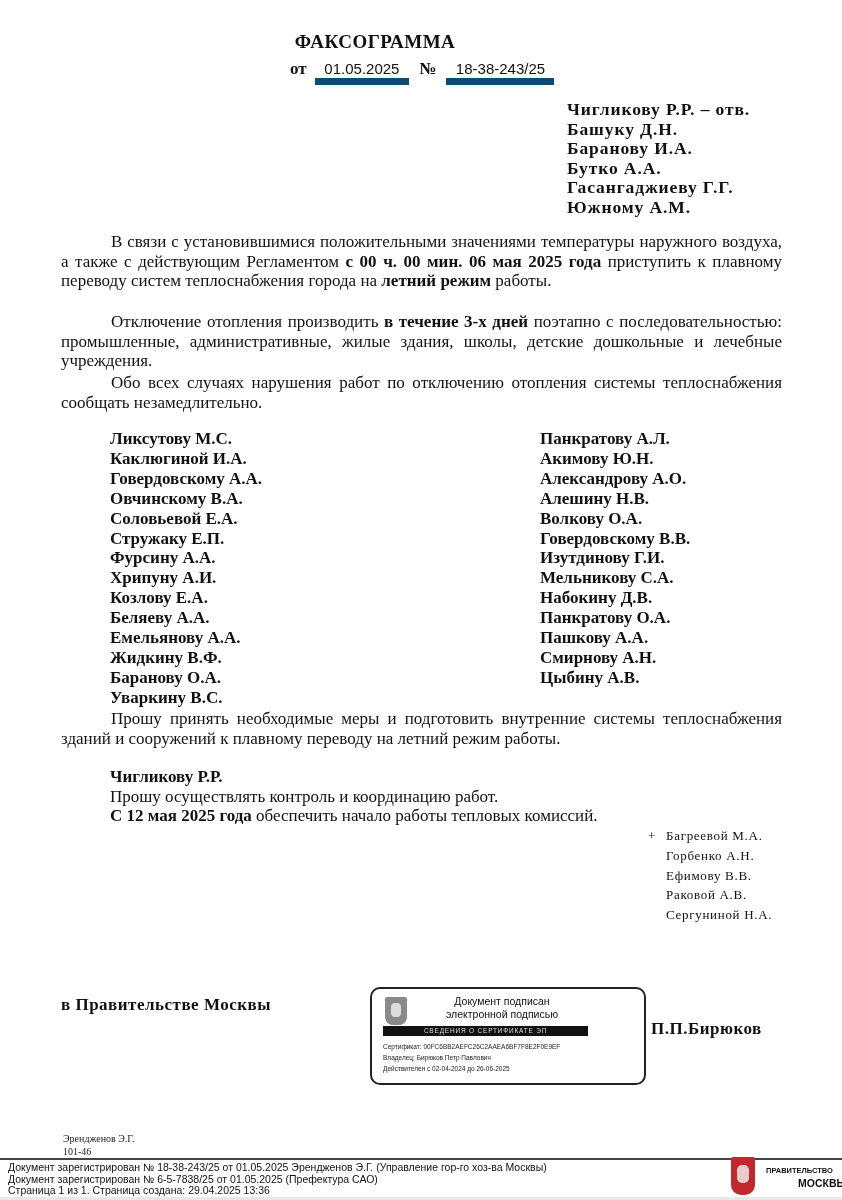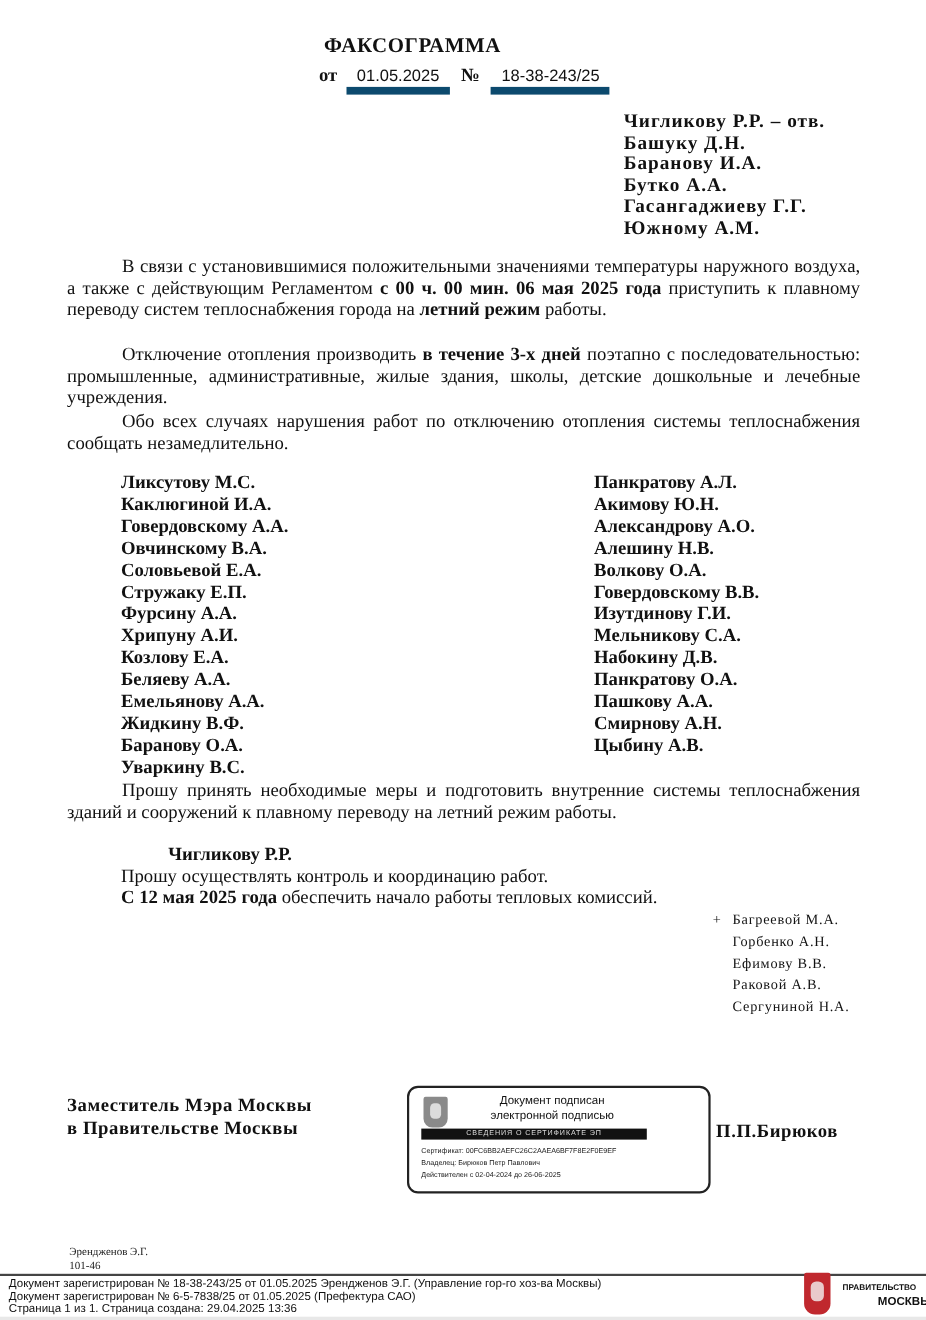--- a/index.html
+++ b/index.html
@@ -21,21 +21,21 @@
     .body-text b { font-weight: bold; }
     .p1 { top: 232px; }
     .p2 { top: 312px; }
     .p3 { top: 373px; }
 
     .col-left { left: 110px; top: 429px; font-weight: bold; font-size: 17px; line-height: 19.9px; }
     .col-right { left: 540px; top: 429px; font-weight: bold; font-size: 17px; line-height: 19.9px; }
 
     .p4 { top: 709px; }
     .sub-block { left: 110px; top: 767px; font-size: 17px; line-height: 19.5px; }
-    .sub-block .name { font-weight: bold; margin-left: 43px; }
+    .sub-block .name { font-weight: bold; }
     .copy-list { left: 648px; top: 826px; font-size: 13px; line-height: 19.8px; letter-spacing: 0.7px; }
     .copy-list .plus { display: inline-block; width: 18px; }
     .copy-list .ind { padding-left: 18px; }
 
     .signer-title { left: 61px; top: 994px; font-weight: bold; font-size: 17px; line-height: 21px; letter-spacing: 0.5px; }
     .signer-name { left: 651px; top: 1019px; font-weight: bold; font-size: 17px; letter-spacing: 0.5px; }
 
     .stamp { left: 370px; top: 987px; width: 276px; height: 98px; border: 2px solid #222; border-radius: 10px; font-family: "Liberation Sans", sans-serif; background: #fff; }
     .stamp .emblem { position: absolute; left: 13px; top: 8px; width: 22px; height: 28px; background: #8a8a8a; border-radius: 2px 2px 8px 8px; }
     .stamp .emblem::after { content: ""; position: absolute; left: 6px; top: 6px; width: 10px; height: 14px; background: #dcdcdc; border-radius: 4px; }
@@ -131,21 +131,20 @@
 
 <div class="abs copy-list">
   <div><span class="plus">+</span><span>Багреевой М.А.</span></div>
   <div class="ind">Горбенко А.Н.</div>
   <div class="ind">Ефимову В.В.</div>
   <div class="ind">Раковой А.В.</div>
   <div class="ind">Сергуниной Н.А.</div>
 </div>
 
 <div class="abs signer-title">
-  <div>Заместитель Мэра Москвы</div>
   <div>в Правительстве Москвы</div>
 </div>
 
 <div class="abs stamp">
   <div class="emblem"></div>
   <div class="s-title">
     <div>Документ подписан</div>
     <div>электронной подписью</div>
   </div>
   <div class="s-bar">СВЕДЕНИЯ О СЕРТИФИКАТЕ ЭП</div>

